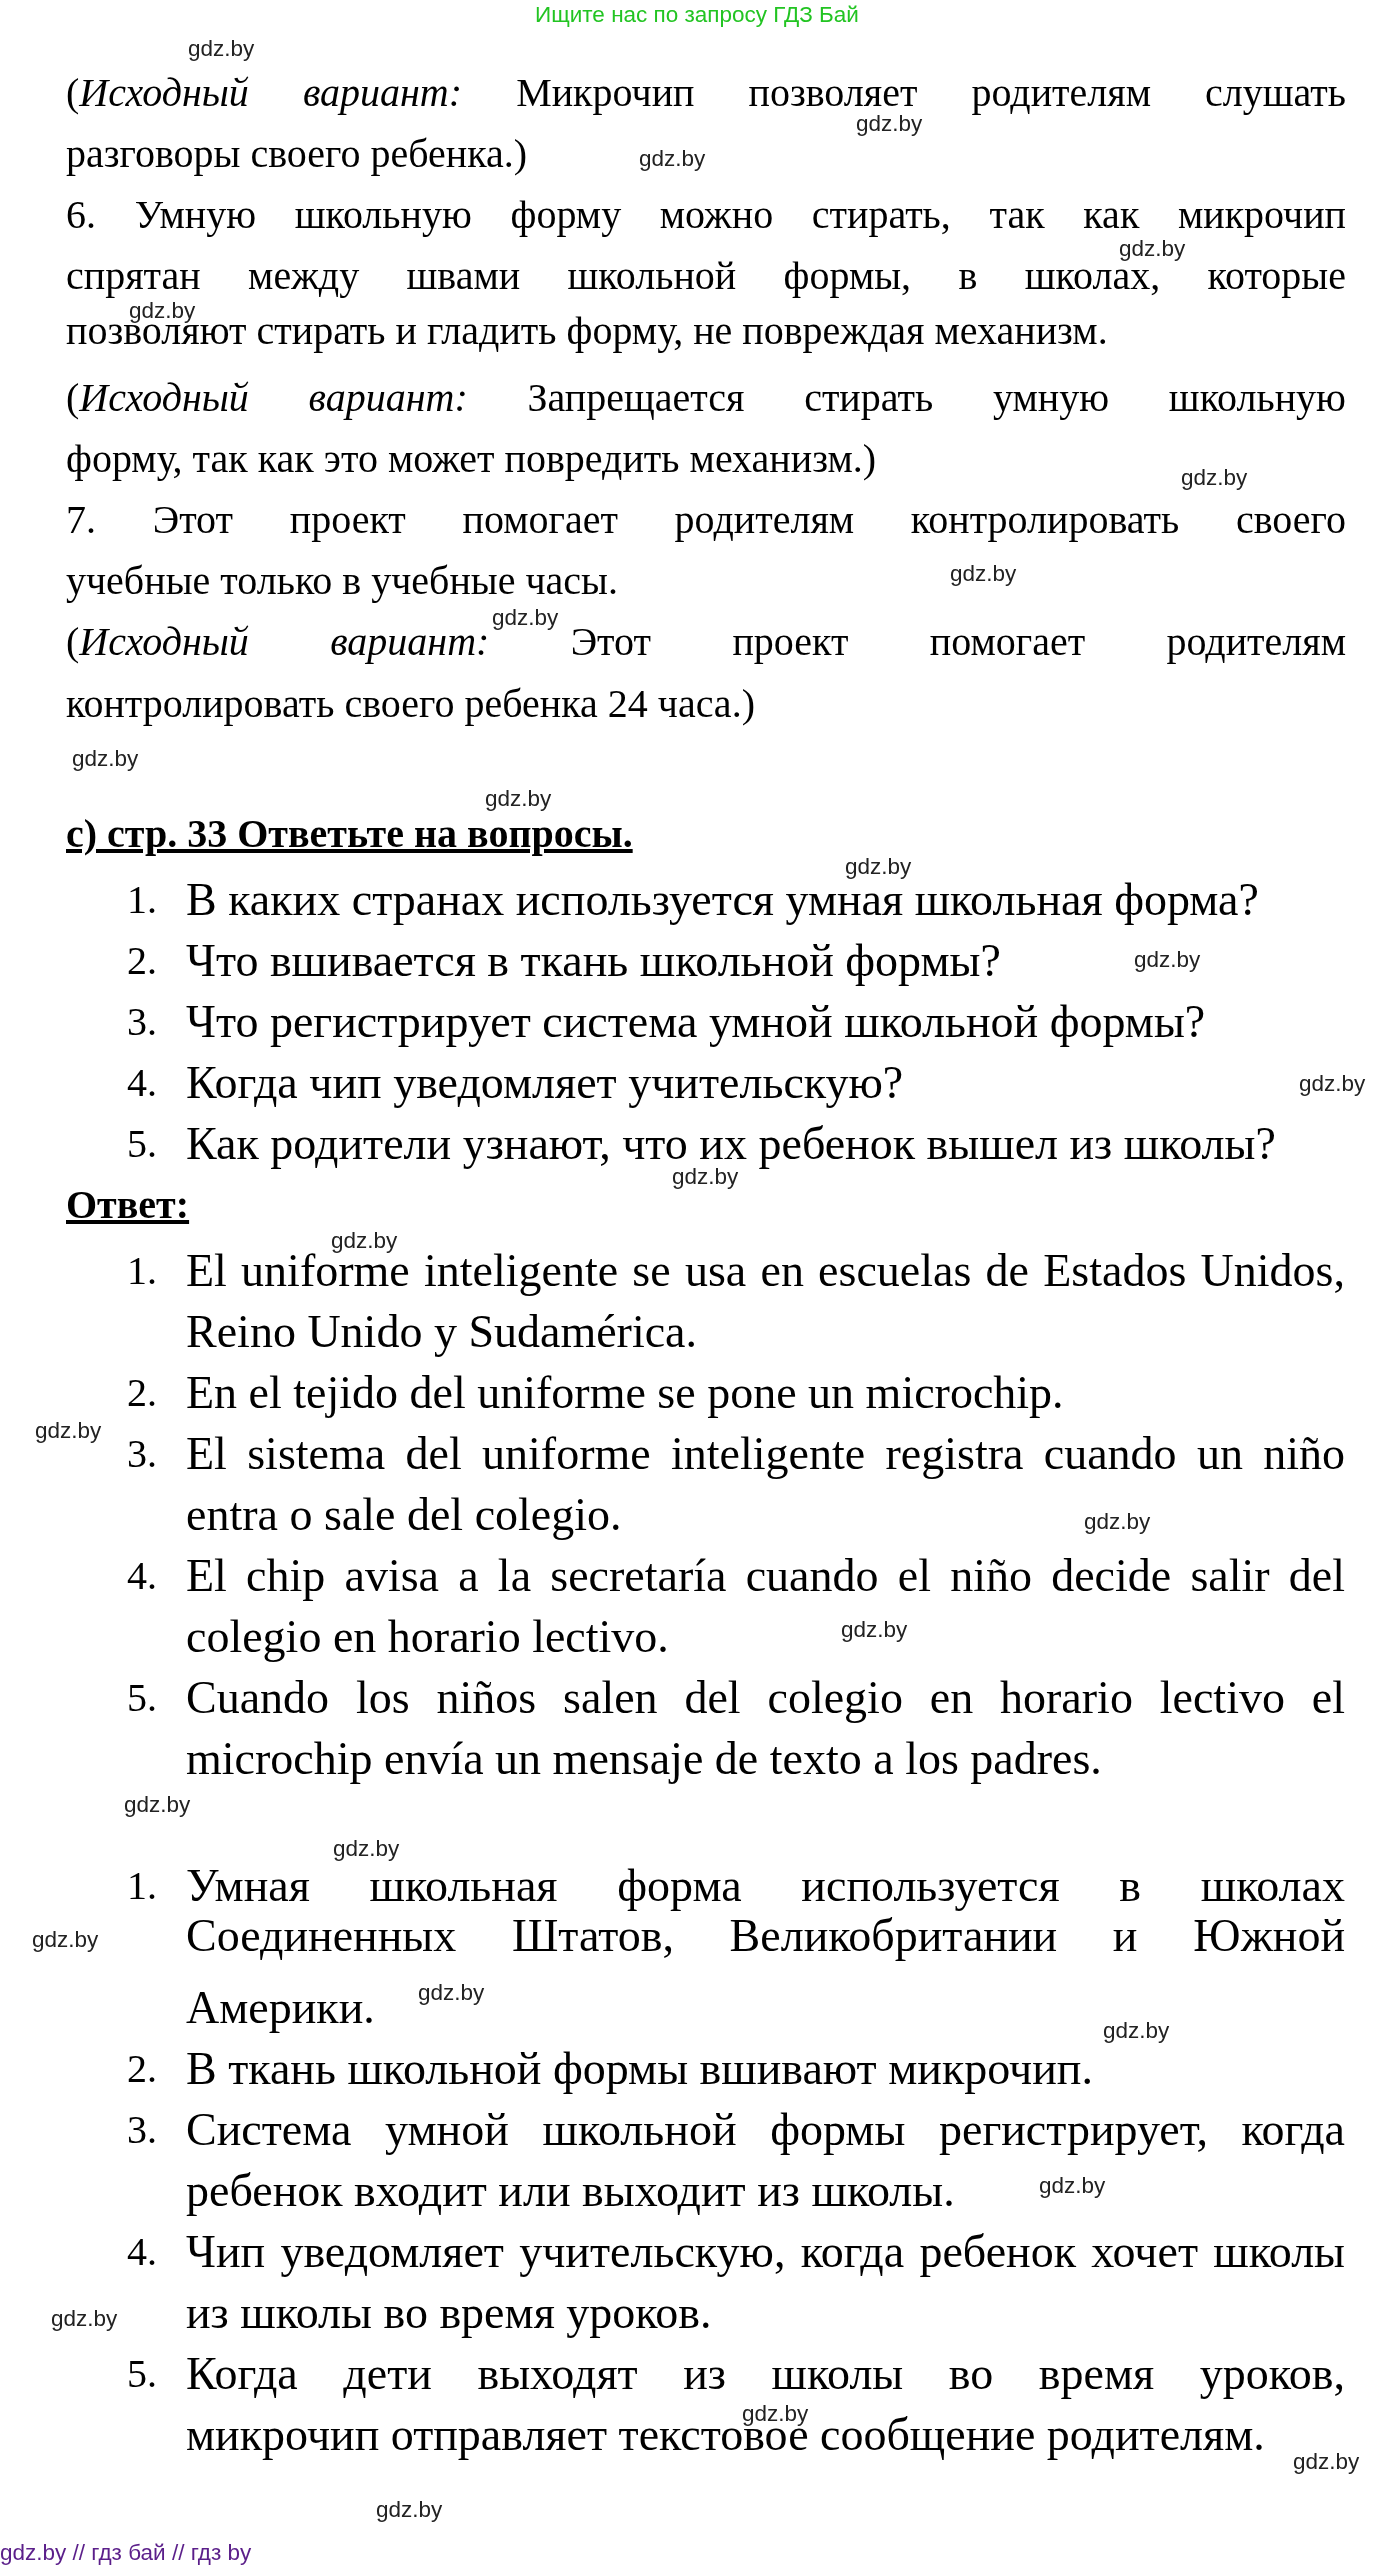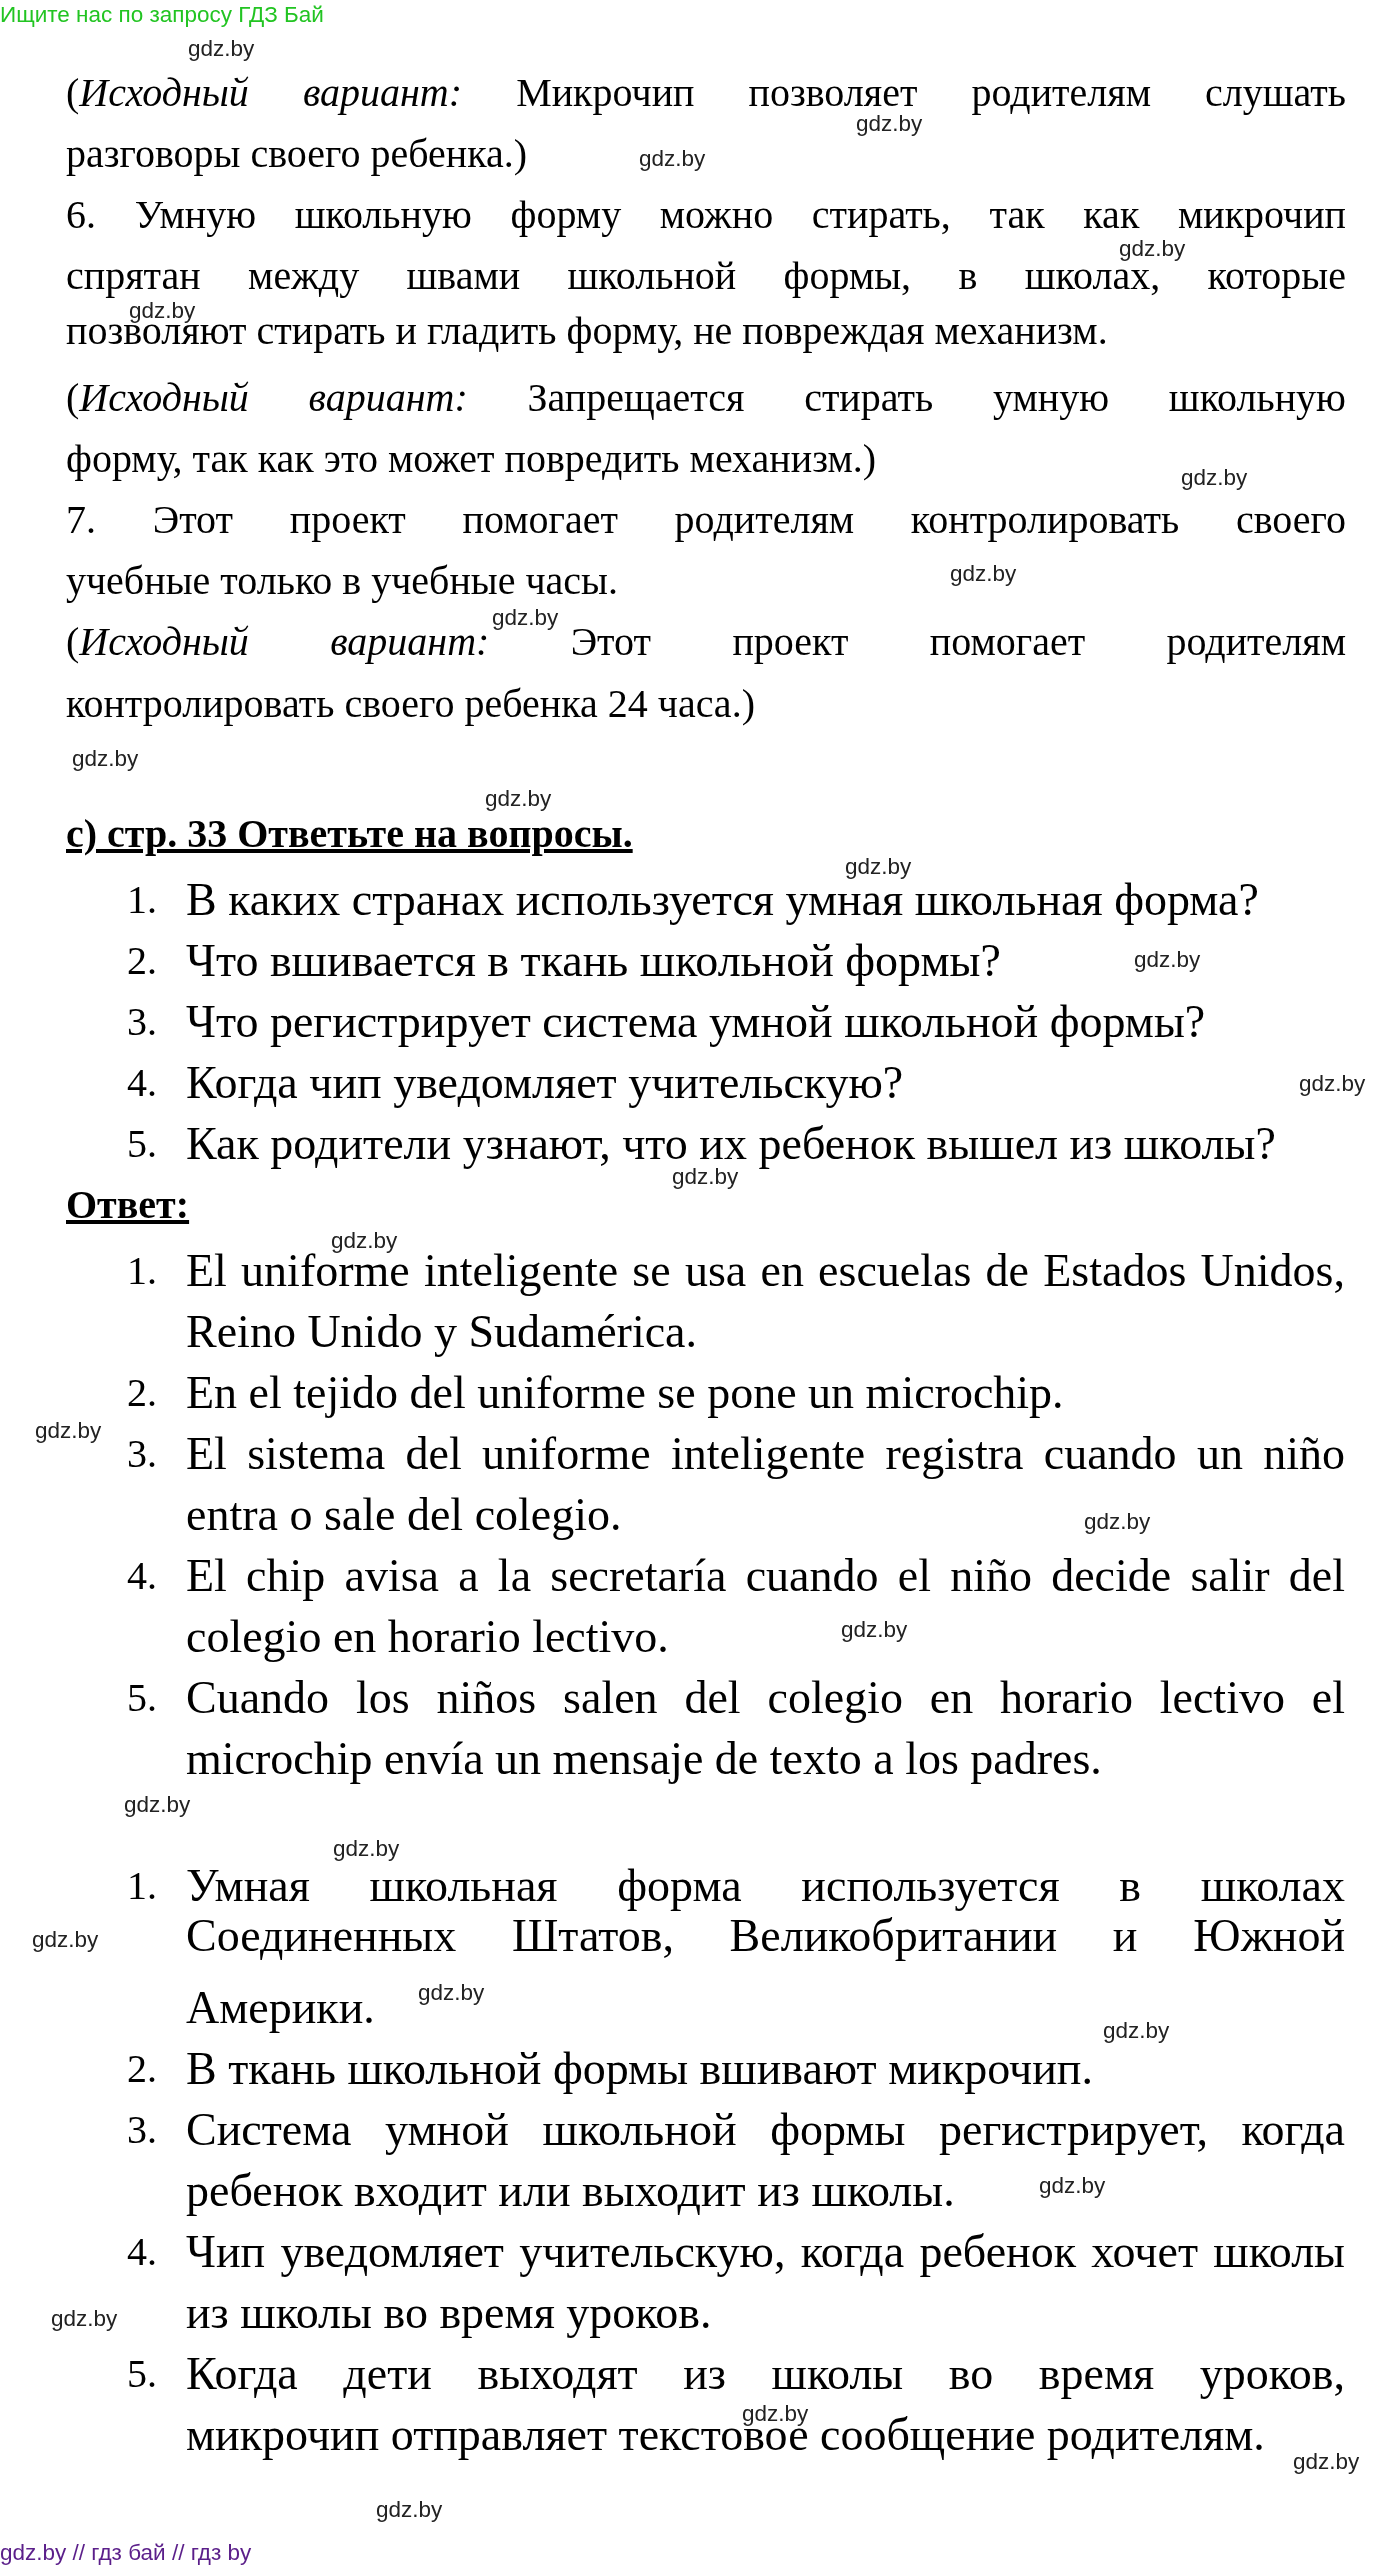--- a/index.html
+++ b/index.html
@@ -1,18 +1,18 @@
 <!DOCTYPE html>
 <html style="font-size:13px"><head>
 <meta charset="utf-8">
 <style>
   html, body { margin:0; padding:0; background:#ffffff; }
   body { width:1394px; height:2576px; position:relative; overflow:hidden;
          font-family:"Liberation Serif", "DejaVu Serif", serif; color:#000; }
-  .hdr { position:absolute; top:0; left:0; width:1394px; text-align:left;
+  .hdr { position:absolute; top:0; left:0; width:1394px; text-align:center;
          font-family:"Liberation Sans", sans-serif; font-size:22.5px; color:#22c422; line-height:29px; }
   .ftr { position:absolute; top:2538px; left:0; width:1394px; text-align:left;
          font-family:"Liberation Sans", sans-serif; font-size:22.5px; color:#5b1f8a; line-height:29px; }
   .wm { position:absolute; font-family:"Liberation Sans", sans-serif; font-size:22.5px; color:#222; line-height:24px; }
   .line { position:absolute; left:66px; width:1280px; font-size:40px; line-height:48px; white-space:nowrap; }
   .just { text-align:justify; text-align-last:justify; }
   .it { font-style:italic; }
   .b { font-weight:bold;text-decoration:underline; }
   .num { position:absolute; left:127px; font-size:40px; line-height:48px; }
   .li { position:absolute; left:186px; width:1159px; font-size:46px; line-height:48px; white-space:nowrap; }

